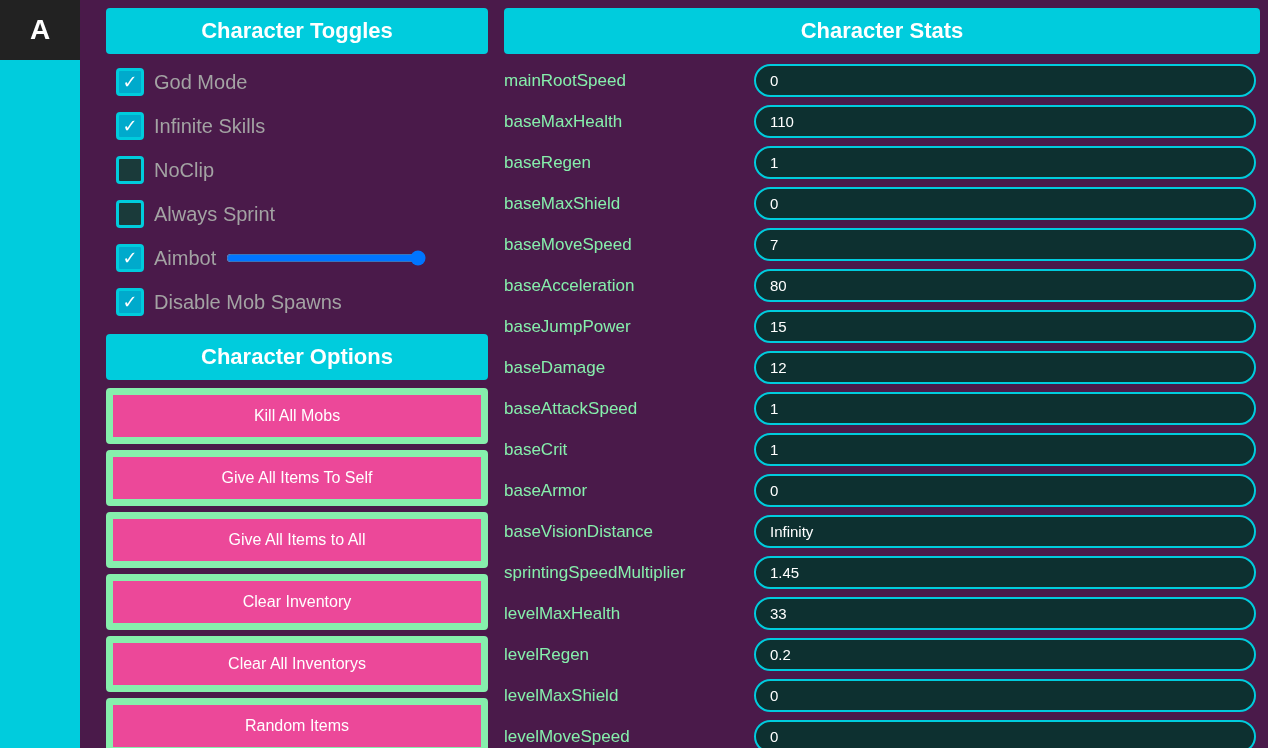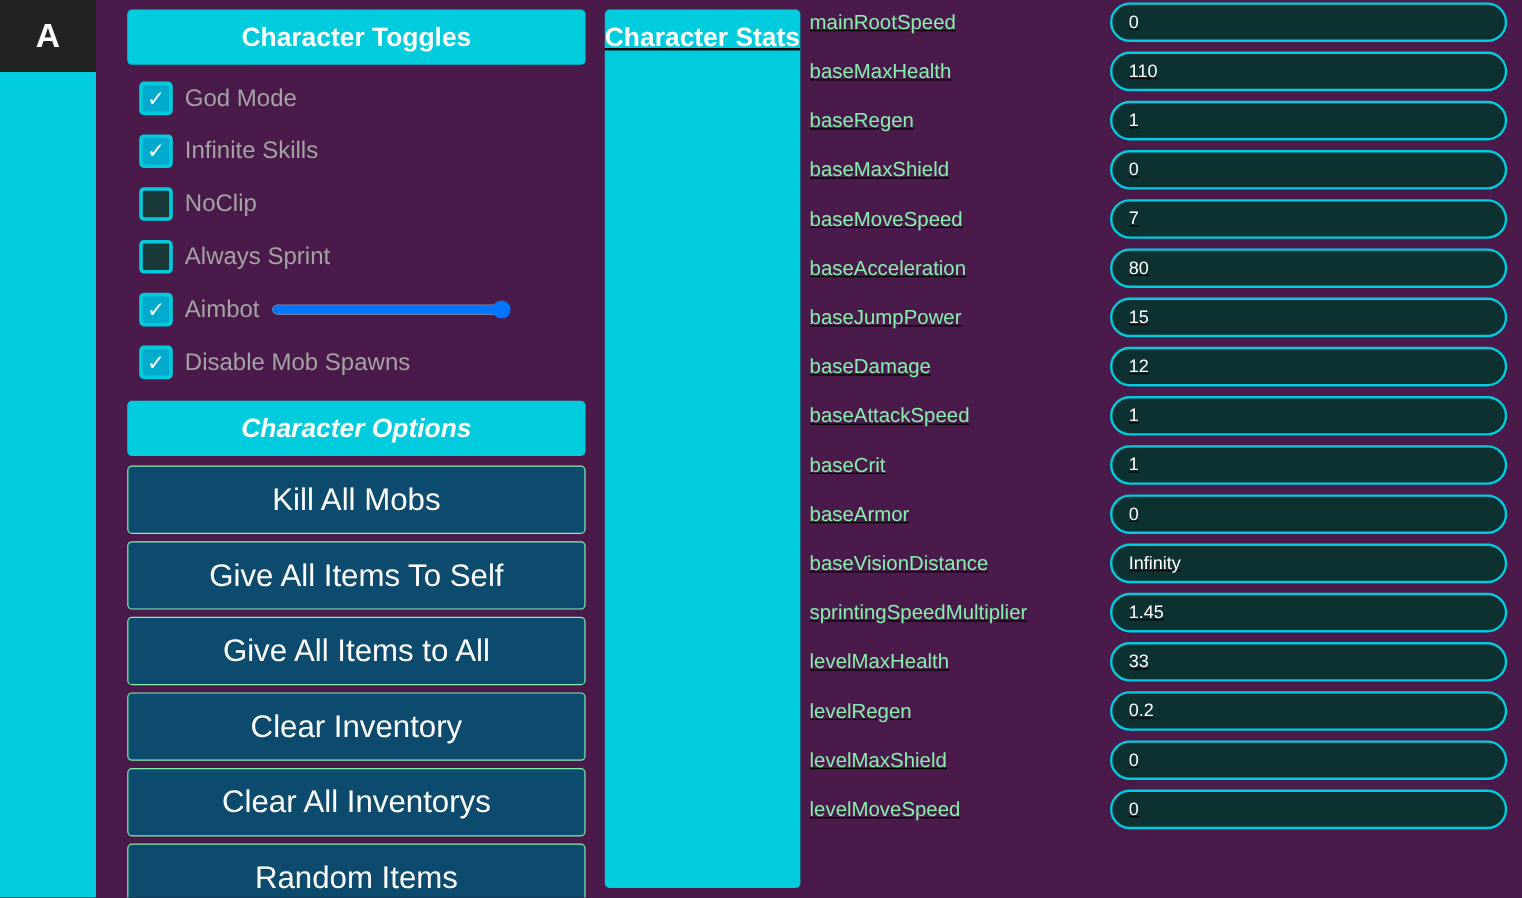--- a/index.html
+++ b/index.html
@@ -114,50 +114,48 @@
 
     .options-header {
       background: #00ccdd;
       color: #fff;
       text-align: center;
       font-size: 22px;
       font-weight: bold;
       padding: 10px 0;
       border-radius: 4px;
       margin: 12px 8px 8px 0;
-      font-style: italic;
     }
 
     .options-list {
       display: flex;
       flex-direction: column;
       gap: 6px;
       padding: 0 8px 0 0;
     }
 
     .option-btn {
-      background: #0c4a6e;
-      color: #fff;
-      border: 1px solid #86efac;
+      background: #ec4899;
+      color: #fff;
+      border: 7px solid #86efac;
       border-radius: 4px;
       padding: 12px 0;
-      font-size: 26px;
+      font-size: 16px;
       text-align: center;
       cursor: pointer;
       width: 100%;
     }
 
     
     .right-panel {
       flex: 1;
       display: flex;
-      flex-direction: row;
+      flex-direction: column;
       padding: 0 0 0 8px;
       overflow: hidden;
-      text-decoration: underline;
     }
 
     .stats-header {
       background: #00ccdd;
       color: #fff;
       text-align: center;
       font-size: 22px;
       font-weight: bold;
       padding: 10px 0;
       border-radius: 4px;

